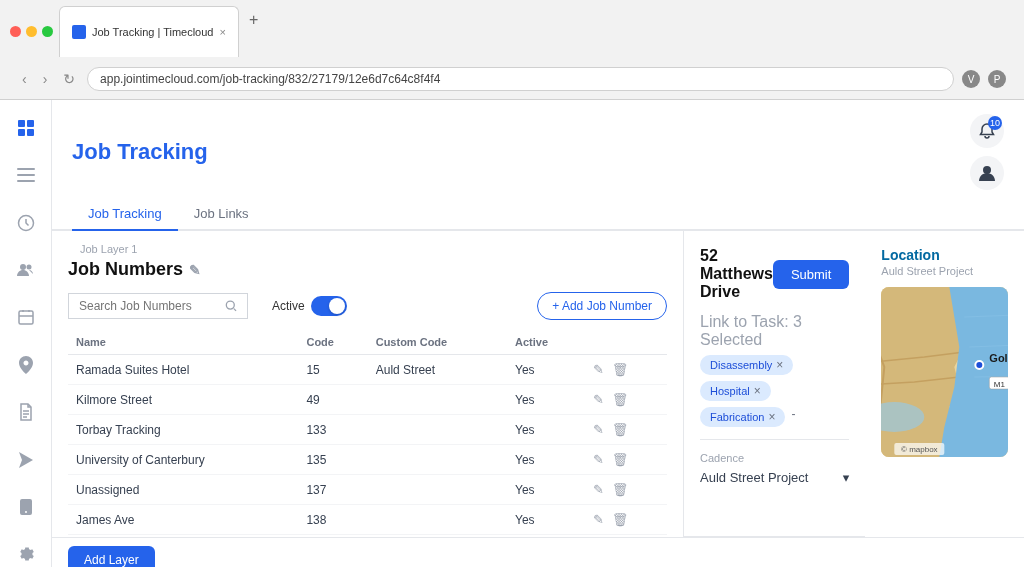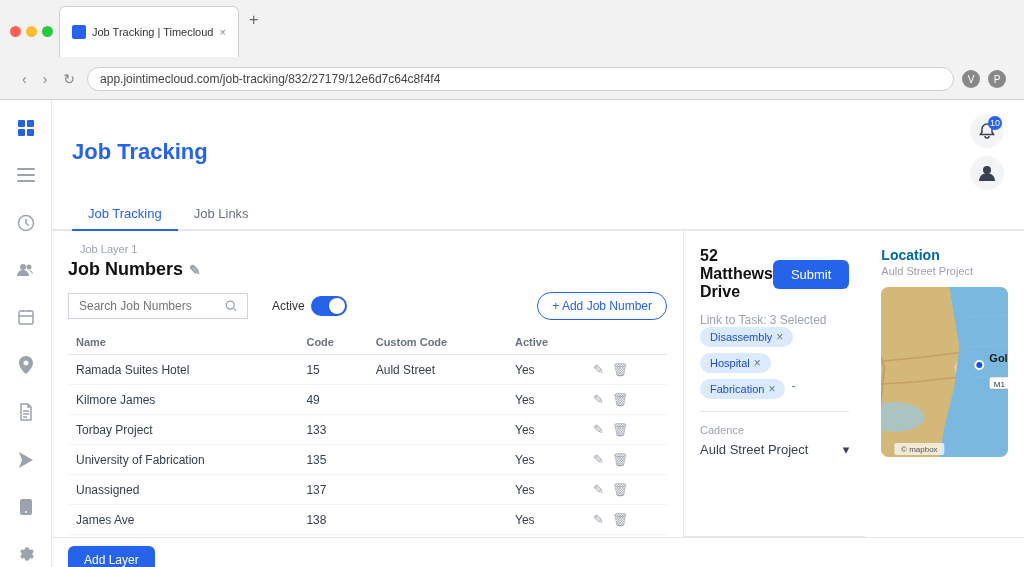--- a/index.html
+++ b/index.html
@@ -87,21 +87,21 @@
     .add-layer-btn { background: #2563eb; color: white; border: none; border-radius: 6px; padding: 7px 16px; font-size: 12px; cursor: pointer; }
 
     
     .right-panel { width: 340px; display: flex; flex-direction: row; overflow-y: auto; }
 
     
     .job-detail-card { padding: 16px; border-bottom: 1px solid #e5e7eb; }
     .job-detail-header { display: flex; align-items: center; justify-content: space-between; margin-bottom: 12px; }
     .job-detail-title { font-size: 16px; font-weight: 700; color: #111; }
     .submit-btn { background: #2563eb; color: white; border: none; border-radius: 6px; padding: 7px 18px; font-size: 13px; cursor: pointer; }
-    .link-task-label { font-size: 12px; color: #9ca3af; }
+    .link-task-label { font-size: 16px; color: #9ca3af; margin-bottom: 6px; }
     .tags { display: flex; gap: 6px; flex-wrap: wrap; margin-bottom: 8px; }
     .tag { background: #dbeafe; color: #1d4ed8; border-radius: 20px; padding: 3px 10px; font-size: 11px; display: flex; align-items: center; gap: 4px; }
     .tag-close { cursor: pointer; color: #6b7280; font-size: 12px; }
     .tag-more { color: #6b7280; font-size: 12px; cursor: pointer; }
     .divider { height: 1px; background: #e5e7eb; margin: 12px 0; }
     .cadence-label { font-size: 11px; color: #9ca3af; margin-bottom: 6px; }
     .cadence-select { display: flex; align-items: center; justify-content: space-between; font-size: 13px; color: #374151; cursor: pointer; }
 
     
     .location-card { padding: 16px; }
@@ -275,45 +275,45 @@
     <td>Auld Street</td>
     <td>Yes</td>
     <td>
       <div class="row-actions">
         <span class="row-icon">✎</span>
         <span class="row-icon">🗑</span>
       </div>
     </td>
   </tr>
               <tr>
-    <td>Kilmore James</td>
+    <td>Kilmore Street</td>
     <td>49</td>
     <td></td>
     <td>Yes</td>
     <td>
       <div class="row-actions">
         <span class="row-icon">✎</span>
         <span class="row-icon">🗑</span>
       </div>
     </td>
   </tr>
               <tr>
-    <td>Torbay Project</td>
+    <td>Torbay Tracking</td>
     <td>133</td>
     <td></td>
     <td>Yes</td>
     <td>
       <div class="row-actions">
         <span class="row-icon">✎</span>
         <span class="row-icon">🗑</span>
       </div>
     </td>
   </tr>
               <tr>
-    <td>University of Fabrication</td>
+    <td>University of Canterbury</td>
     <td>135</td>
     <td></td>
     <td>Yes</td>
     <td>
       <div class="row-actions">
         <span class="row-icon">✎</span>
         <span class="row-icon">🗑</span>
       </div>
     </td>
   </tr>

